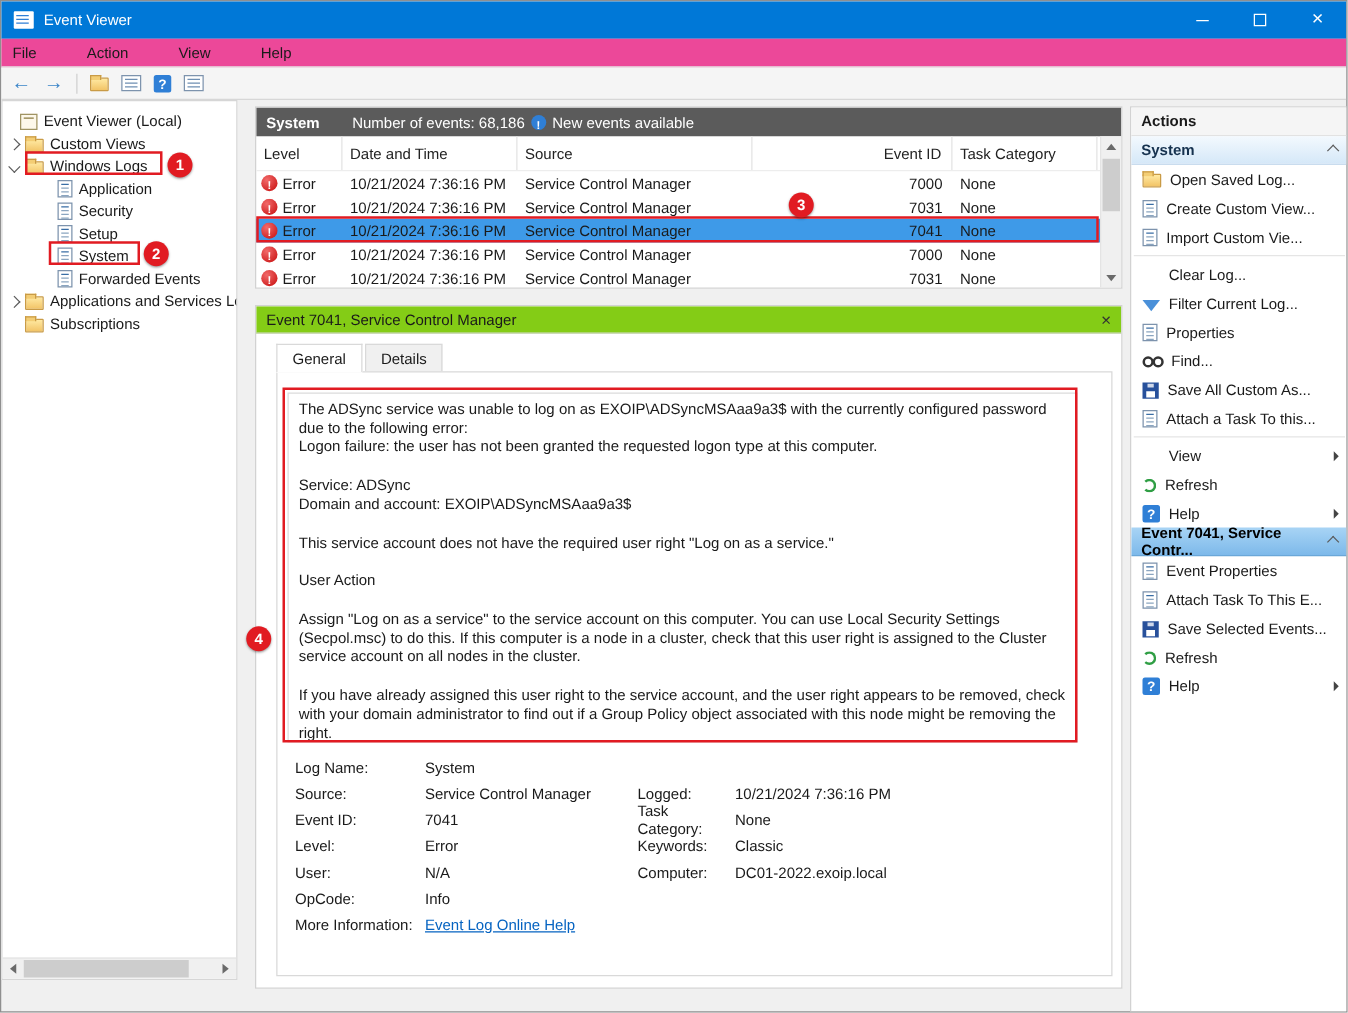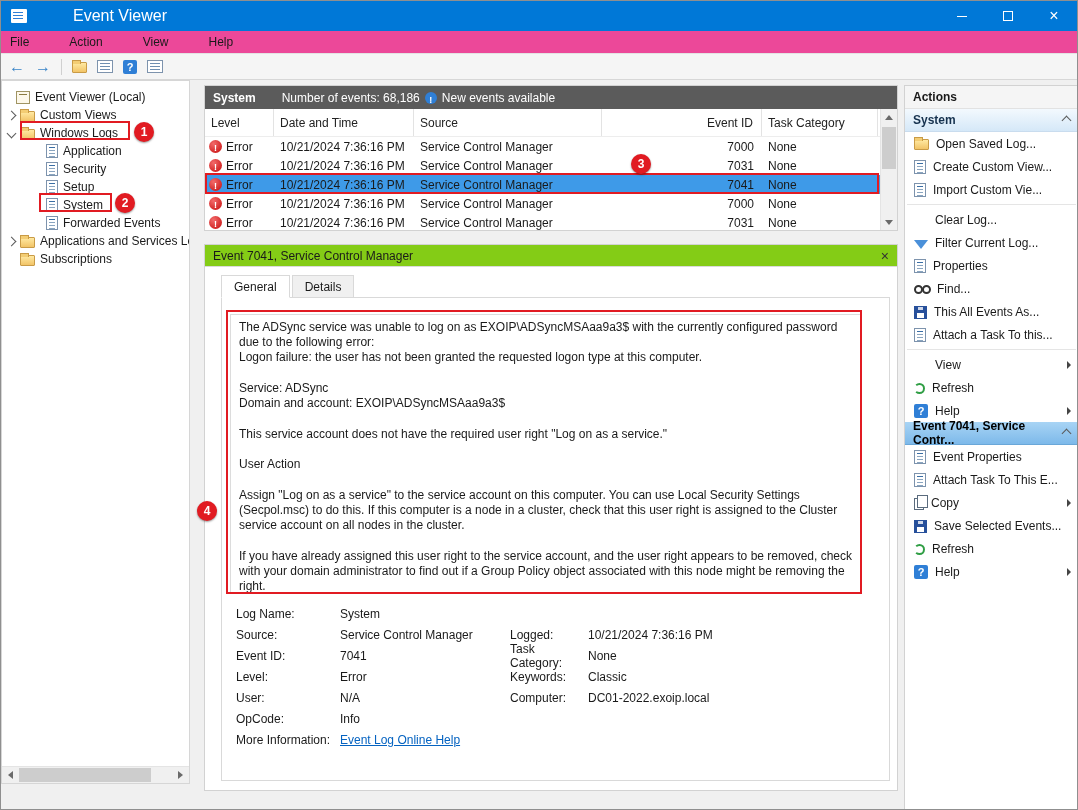--- a/index.html
+++ b/index.html
@@ -6,21 +6,21 @@
   html,body { width:1078px; height:810px; }
   body { font-family:"Liberation Sans", sans-serif; font-size:12px; color:#1a1a1a;
          background:#f0f0f0; position:relative; overflow:hidden; border:1px solid #8f8f8f; }
 
   
   .titlebar { position:absolute; left:0; top:0; width:100%; height:30px; background:#0078d7;
               color:#fff; display:flex; align-items:center; }
   .app-icon { width:16px; height:14px; background:#fff; border-radius:1px; margin:0 8px 0 10px; position:relative; }
   .app-icon::before { content:""; position:absolute; left:2px; top:3px; width:10px; height:1px;
               background:#2f7fd6; box-shadow:0 3px 0 #2f7fd6, 0 6px 0 #2f7fd6; }
-  .title-text { font-size:16px;margin-left:38px; }
+  .title-text { font-size:12px; }
   .win-controls { margin-left:auto; display:flex; height:100%; }
   .win-btn { width:46px; height:100%; display:flex; align-items:center; justify-content:center; color:#fff; cursor:default; }
   .glyph-min { width:10px; height:1px; background:#fff; display:block; }
   .glyph-max { width:10px; height:10px; border:1px solid #fff; display:block; }
   .glyph-close { font-size:16px; line-height:16px; }
 
   
   .menubar { position:absolute; left:0; top:30px; width:100%; height:23px; background:#ec4899;
              display:flex; align-items:center; border-bottom:1px solid #e3e3e3;gap:22px; }
   .menu-item { padding:3px 9px; }
@@ -411,21 +411,21 @@
   <div class="aitem">
     <span class="ic ic-log"></span>
     <span>Properties</span>
   </div>
   <div class="aitem">
     <span class="ic ic-find"></span>
     <span>Find...</span>
   </div>
   <div class="aitem">
     <span class="ic ic-save"></span>
-    <span>This All Events As...</span>
+    <span>Save All Custom As...</span>
   </div>
   <div class="aitem">
     <span class="ic ic-log"></span>
     <span>Attach a Task To this...</span>
   </div>
   <div class="asep"></div>
   <div class="aitem">
     <span class="ic ic-none"></span>
     <span>View</span>
     <span class="subarrow"></span>
@@ -446,25 +446,20 @@
   </div>
   <div class="aitem">
     <span class="ic ic-log"></span>
     <span>Event Properties</span>
   </div>
   <div class="aitem">
     <span class="ic ic-log"></span>
     <span>Attach Task To This E...</span>
   </div>
   <div class="aitem">
-    <span class="ic ic-copy"></span>
-    <span>Copy</span>
-    <span class="subarrow"></span>
-  </div>
-  <div class="aitem">
     <span class="ic ic-save"></span>
     <span>Save Selected Events...</span>
   </div>
   <div class="aitem">
     <span class="ic ic-refresh"></span>
     <span>Refresh</span>
   </div>
   <div class="aitem">
     <span class="ic ic-help"></span>
     <span>Help</span>

